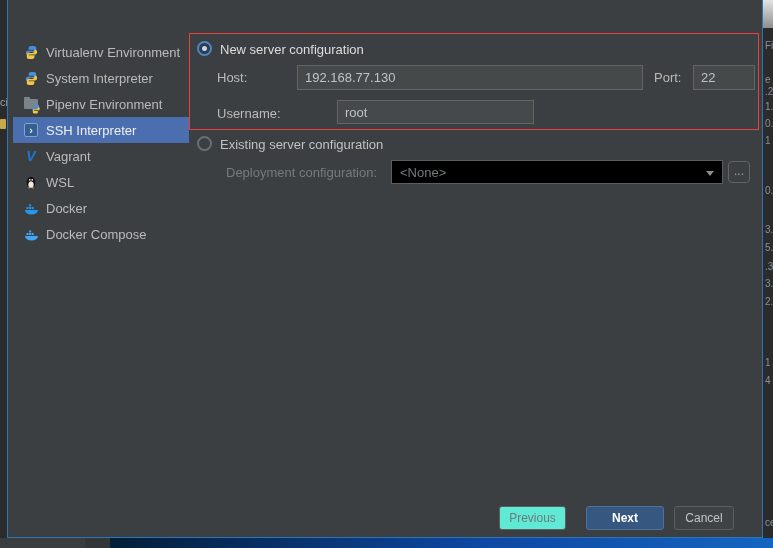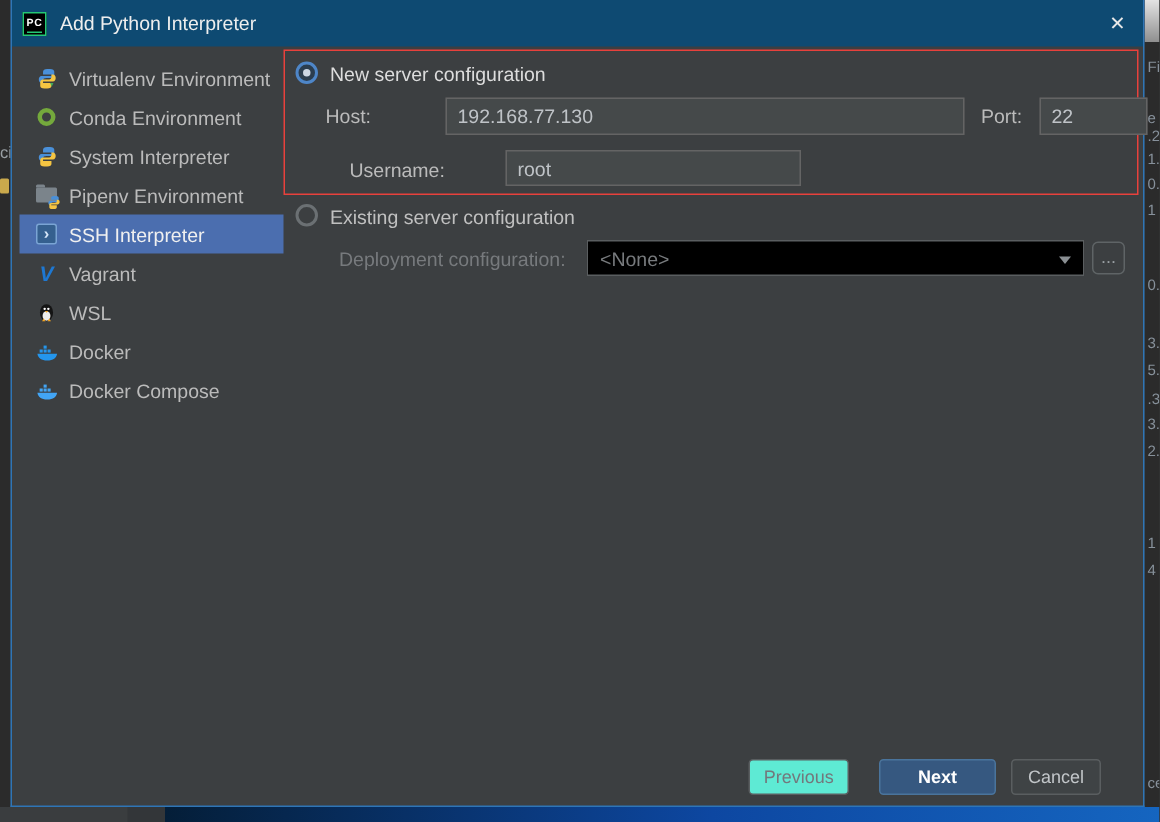--- a/index.html
+++ b/index.html
@@ -112,42 +112,31 @@
     <span class="frag" style="top: 375px;">4</span>
     <span class="frag" style="top: 517px;">ce</span>
   </div>
 <div class="abs" id="right-top-light"></div>
 <div class="abs" id="bottom-strip"></div>
 <div class="abs" id="bottom-divider"></div>
 <div class="abs" id="bottom-taskbar"></div>
 
 <div class="abs" id="dialog">
 
-  <div class="abs" id="titlebar">
-    <div id="pc-logo">PC</div>
-    <div id="title-text">Add Python Interpreter</div>
-    <div id="close-btn">✕</div>
-  </div>
 
   <div class="abs" id="sidebar">
     <div class="side-row">
       <span class="side-ic">
         <svg width="15" height="15" viewBox="0 0 16 16">
             <path d="M8 1C6 1 5 1.8 5 3v2h6v1H4C2.5 6 2 7.5 2 8.5S2.5 11 4 11h1V9.5C5 8 6 7.5 7.5 7.5H11c1.5 0 2-1 2-2V3c0-1.2-1-2-3-2z" fill="#4a90d9"></path>
             <path d="M8 15c2 0 3-.8 3-2v-2H5v-1h7c1.5 0 2-1.5 2-2.5S13.5 5 12 5h-1v1.5C11 8 10 8.5 8.5 8.5H5c-1.5 0-2 1-2 2V13c0 1.2 1 2 3 2z" fill="#f5c542"></path>
             <path d="M10 11l1.2 2.5L12.4 11z" fill="#45b058"></path>
           </svg>
       </span>
       <span>Virtualenv Environment</span>
-    </div>
-    <div class="side-row">
-      <span class="side-ic">
-          <span class="conda-ring"></span>
-        </span>
-      <span>Conda Environment</span>
     </div>
     <div class="side-row">
       <span class="side-ic">
         <svg width="15" height="15" viewBox="0 0 16 16">
             <path d="M8 1C6 1 5 1.8 5 3v2h6v1H4C2.5 6 2 7.5 2 8.5S2.5 11 4 11h1V9.5C5 8 6 7.5 7.5 7.5H11c1.5 0 2-1 2-2V3c0-1.2-1-2-3-2z" fill="#4a90d9"></path>
             <path d="M8 15c2 0 3-.8 3-2v-2H5v-1h7c1.5 0 2-1.5 2-2.5S13.5 5 12 5h-1v1.5C11 8 10 8.5 8.5 8.5H5c-1.5 0-2 1-2 2V13c0 1.2 1 2 3 2z" fill="#f5c542"></path>
           </svg>
       </span>
       <span>System Interpreter</span>
     </div>
@@ -213,23 +202,23 @@
   </div>
 
   <div class="abs" id="red-box"></div>
 
   <div class="abs radio on" style="left:189px; top:41px;"></div>
   <div class="lbl" style="left:212px; top:42px; color:#dddddd;">New server configuration</div>
 
   <div class="lbl" style="left:209px; top:70px;">Host:</div>
   <input class="fld" style="left: 289px; top: 65px; width: 346px; height: 25px;" value="192.168.77.130">
   <div class="lbl" style="left:646px; top:70px;">Port:</div>
-  <input class="fld" style="left: 685px; top: 65px; width: 72px; height: 25px;" value="22">
-
-  <div class="lbl" style="left:209px; top:106px;margin-left:16px;">Username:</div>
+  <input class="fld" style="left: 685px; top: 65px; width: 62px; height: 25px;" value="22">
+
+  <div class="lbl" style="left:209px; top:106px;">Username:</div>
   <input class="fld" style="left: 289px; top: 100px; width: 197px; height: 24px; margin-left: 40px;" value="root">
 
   <div class="abs radio off" style="left:189px; top:136px;"></div>
   <div class="lbl" style="left:218px; top:165px; color:#777a7d;">Deployment configuration:</div>
 
   <div class="lbl" style="left:212px; top:137px; color:#c0c0c0;">Existing server configuration</div>
   <div class="abs" id="dropdown">
     <span>&lt;None&gt;</span>
     <span id="dd-arrow"></span>
   </div>

